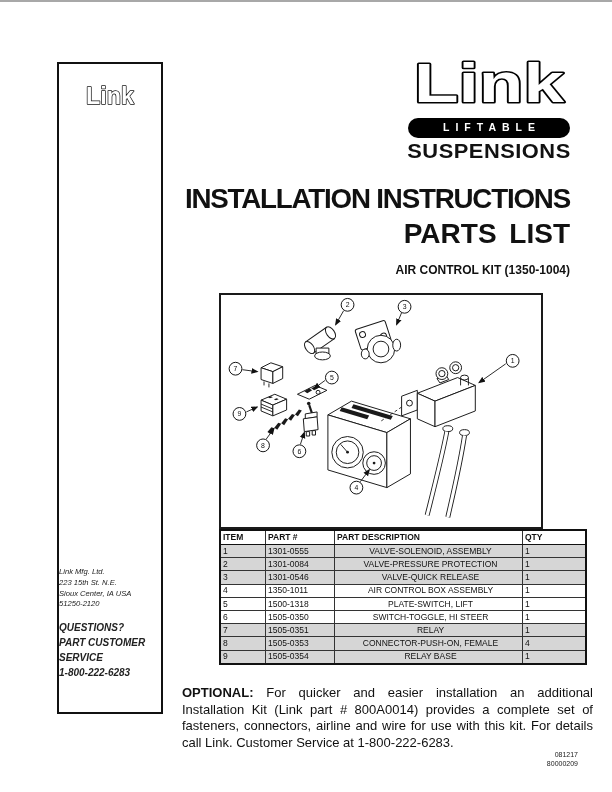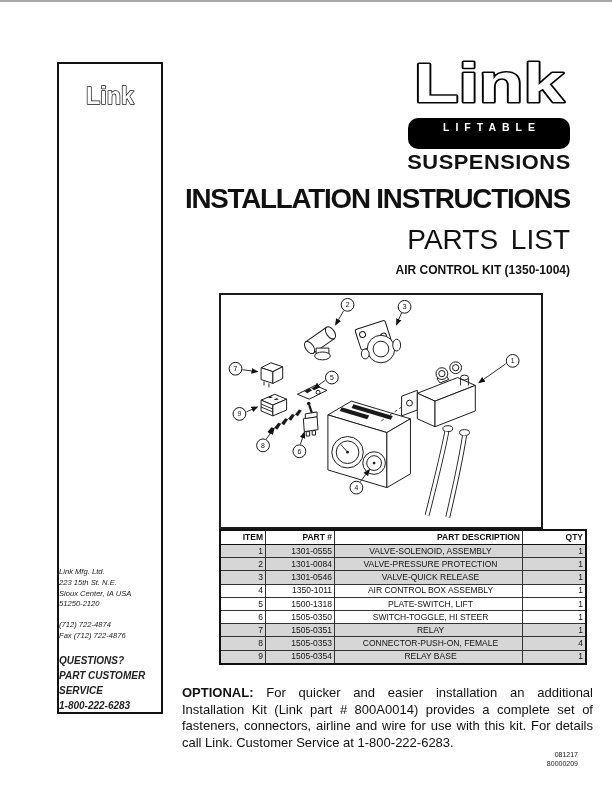--- a/index.html
+++ b/index.html
@@ -12,30 +12,30 @@
            border:2px solid #111;background:#fff;}
   .logo-sm{display:block;margin:18px auto 0 auto;}
   .sb-info{position:absolute;top:503px;left:0;right:0;text-align:left;
            font-style:italic;font-size:7.6px;line-height:1.42;color:#222;}
   .sb-addr{margin-bottom:10px;}
   .sb-phones{margin-bottom:11px;}
   .sb-q{font-weight:bold;font-size:10px;line-height:1.5;}
 
   
   .brand{position:absolute;top:52px;right:42px;width:162px;text-align:center;}
-  .pill{margin-top:2px;height:31px;line-height:19px;background:#000;border-radius:10px;
+  .pill{margin-top:2px;height:20px;line-height:19px;background:#000;border-radius:10px;
         color:#fff;font-size:10.5px;font-weight:bold;}
   .pill span{letter-spacing:6px;margin-right:-6px;}
   .susp{margin-top:1px;font-size:21px;font-weight:bold;letter-spacing:0.5px;
         transform:scaleX(1.04);transform-origin:center;}
 
   
   .t1{position:absolute;top:183px;right:42px;margin:0;font-size:28px;font-weight:bold;
       letter-spacing:-1.2px;white-space:nowrap;transform:scaleX(0.99);transform-origin:right;}
-  .t2{position:absolute;top:224px;right:42px;margin:0;font-size:28px;font-weight:normal;
+  .t2{position:absolute;top:218px;right:42px;margin:0;font-size:28px;font-weight:bold;
       letter-spacing:0;word-spacing:5px;white-space:nowrap;}
   .kit{position:absolute;top:263px;right:42px;font-size:12px;font-weight:bold;white-space:nowrap;}
 
   
   .diagram{position:absolute;left:219px;top:293px;width:320px;height:232px;
            border:2px solid #1a1a1a;background:#fff;}
   .diagram svg{display:block;}
   .dg .p{fill:#fff;stroke:#1a1a1a;stroke-width:1;stroke-linejoin:round;}
   .dg .dk{fill:#1a1a1a;stroke:none;}
   .dg .ln{fill:none;stroke:#111;stroke-width:0.9;}
@@ -43,21 +43,21 @@
   .dg .tube{fill:none;stroke:#1a1a1a;stroke-width:5;}
   .dg .tubein{fill:none;stroke:#fff;stroke-width:3.2;}
   .dg .co circle{fill:#fff;stroke:#111;stroke-width:1;}
   .dg .co text{font-size:7px;fill:#111;font-family:"Liberation Sans",sans-serif;}
   svg text{font-family:"Liberation Sans",sans-serif;}
 
   
   .parts{position:absolute;left:219px;top:529px;border-collapse:collapse;
          table-layout:fixed;font-size:8.5px;border:2px solid #111;}
   .parts th,.parts td{border:1px solid #333;padding:0 2px;height:12.2px;line-height:1;
-         text-align:right;overflow:hidden;white-space:nowrap;}
+         text-align:left;overflow:hidden;white-space:nowrap;}
   .parts th{height:13px;font-weight:bold;border-bottom:1.5px solid #111;background:#fff;}
   .parts td.col2{text-align:center;padding-left:6px;}
   .col0{width:40px}.col1{width:64px}.col2{width:179px}.col3{width:58px}
   tr.shaded td{background:#d6d6d6;}
 
   
   .opt{position:absolute;left:166px;top:669px;width:411px;margin:16px;
        font-size:13px;line-height:1.27;text-align:justify;color:#111;}
   .footer{position:absolute;right:34px;top:750px;font-size:7px;line-height:1.35;
           text-align:right;color:#222;}
@@ -70,24 +70,20 @@
 <div class="sidebar">
   <svg class="logo-sm" width="58" height="28" viewBox="0 0 58 28">
     <text x="5" y="22" textLength="48" lengthAdjust="spacingAndGlyphs" font-size="24" font-weight="bold" fill="#fff" stroke="#111" stroke-width="1.5" paint-order="stroke" stroke-linejoin="round">Link</text>
   </svg>
   <div class="sb-info">
     <div class="sb-addr">
       <div>Link Mfg. Ltd.</div>
       <div>223 15th St. N.E.</div>
       <div>Sioux Center, IA USA</div>
       <div>51250-2120</div>
-    </div>
-    <div class="sb-phones">
-      <div>(712) 722-4874</div>
-      <div>Fax (712) 722-4876</div>
     </div>
     <div class="sb-q">
       <div>QUESTIONS?</div>
       <div>PART CUSTOMER</div>
       <div>SERVICE</div>
       <div>1-800-222-6283</div>
     </div>
   </div>
 </div>
 

